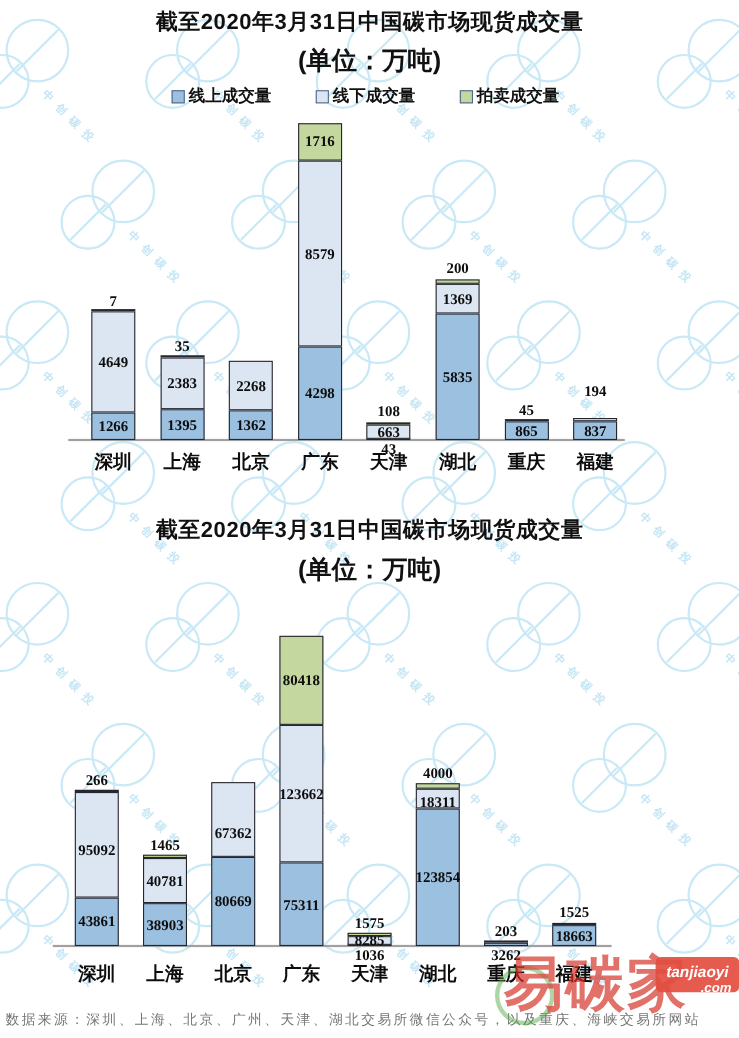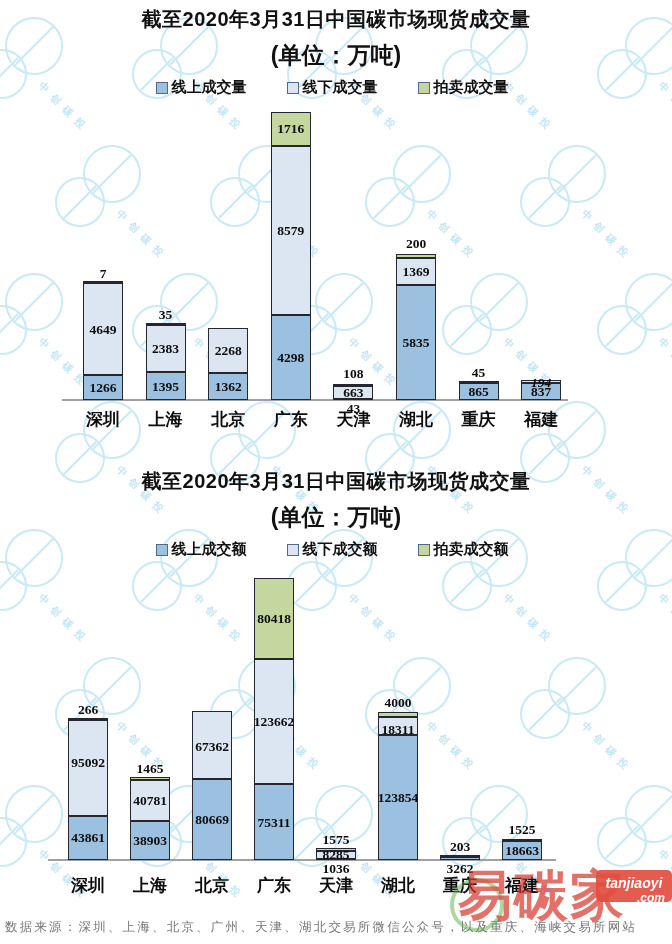--- a/index.html
+++ b/index.html
@@ -157,75 +157,61 @@
         <div class="bar-col" style="left: 458.6px; height: 17.9593px;">
           <div class="seg" style="bottom: 0px; height: 17.0712px; background: rgb(156, 192, 224);"></div>
           <div class="num" style="bottom: 1.5356px;">865</div>
           <div class="seg" style="bottom: 17.0712px; height: 2.2px; background: rgb(220, 229, 242);"></div>
           <div class="num" style="bottom: 20.9593px;">45</div>
         </div>
         <div class="bar-col" style="left: 521.2px; height: 20.3473px;">
           <div class="seg" style="bottom: 0px; height: 16.5186px; background: rgb(156, 192, 224);"></div>
           <div class="num" style="bottom: 1.2593px;">837</div>
           <div class="seg" style="bottom: 16.5186px; height: 3.82868px; background: rgb(220, 229, 242);"></div>
-          <div class="num" style="bottom: 11px; font-style: italic;">194</div>
+          <div class="num" style="bottom: 38px;">194</div>
         </div>
       </div>
     <div class="cats-layer">
         <div class="cat" style="left: 103px; top: 408px;">深圳</div>
         <div class="cat" style="left: 165.6px; top: 408px;">上海</div>
         <div class="cat" style="left: 228.2px; top: 408px;">北京</div>
         <div class="cat" style="left: 290.8px; top: 408px;">广东</div>
         <div class="cat" style="left: 353.4px; top: 408px;">天津</div>
         <div class="cat" style="left: 416px; top: 408px;">湖北</div>
         <div class="cat" style="left: 478.6px; top: 408px;">重庆</div>
         <div class="cat" style="left: 541.2px; top: 408px;">福建</div>
       </div>
   </section>
 
   <section class="chart-section" id="chart-1" style="top:462px;height:458px;">
     <div class="chart-title" style="top:6px;">截至2020年3月31日中国碳市场现货成交量</div>
     <div class="chart-subtitle" style="top:40px;">(单位：万吨)</div>
-    <div class="legend" style="top:78px;">
-        <span class="legend-item">
-          <span class="legend-swatch" style="background: rgb(156, 192, 224);"></span>
-          <span class="legend-label">线上成交额</span>
-        </span>
-        <span class="legend-item">
-          <span class="legend-swatch" style="background: rgb(220, 229, 242);"></span>
-          <span class="legend-label">线下成交额</span>
-        </span>
-        <span class="legend-item">
-          <span class="legend-swatch" style="background: rgb(196, 215, 158);"></span>
-          <span class="legend-label">拍卖成交额</span>
-        </span>
-      </div>
     <div class="plot" style="top:98px;">
         <div class="axis" style="left: 48px; width: 508px;"></div>
         <div class="bar-col" style="left: 68px; height: 140.519px;">
           <div class="seg" style="bottom: 0px; height: 44.2706px; background: rgb(156, 192, 224);"></div>
           <div class="num" style="bottom: 15.1353px;">43861</div>
           <div class="seg" style="bottom: 44.2706px; height: 95.98px; background: rgb(220, 229, 242);"></div>
-          <div class="num" style="bottom: 91px;">95092</div>
+          <div class="num" style="bottom: 81px;">95092</div>
           <div class="seg" style="bottom: 140.251px; height: 2.2px; background: rgb(196, 215, 158);"></div>
           <div class="num" style="bottom: 143.519px;">266</div>
         </div>
         <div class="bar-col" style="left: 130px; height: 81.9068px;">
           <div class="seg" style="bottom: 0px; height: 39.2663px; background: rgb(156, 192, 224);"></div>
           <div class="num" style="bottom: 12.6331px;">38903</div>
           <div class="seg" style="bottom: 39.2663px; height: 41.1618px; background: rgb(220, 229, 242);"></div>
           <div class="num" style="bottom: 52.8472px;">40781</div>
           <div class="seg" style="bottom: 80.4281px; height: 2.2px; background: rgb(196, 215, 158);"></div>
           <div class="num" style="bottom: 84.9068px;">1465</div>
         </div>
         <div class="bar-col" style="left: 192px; height: 149.413px;">
           <div class="seg" style="bottom: 0px; height: 81.4223px; background: rgb(156, 192, 224);"></div>
           <div class="num" style="bottom: 33.7112px;">80669</div>
           <div class="seg" style="bottom: 81.4223px; height: 67.991px; background: rgb(220, 229, 242);"></div>
-          <div class="num" style="bottom: 107px;">67362</div>
+          <div class="num" style="bottom: 96px;">67362</div>
         </div>
         <div class="bar-col" style="left: 254px; height: 282px;">
           <div class="seg" style="bottom: 0px; height: 76.0143px; background: rgb(156, 192, 224);"></div>
           <div class="num" style="bottom: 31.0071px;">75311</div>
           <div class="seg" style="bottom: 76.0143px; height: 124.817px; background: rgb(220, 229, 242);"></div>
           <div class="num" style="bottom: 131.423px;">123662</div>
           <div class="seg" style="bottom: 200.831px; height: 81.169px; background: rgb(196, 215, 158);"></div>
           <div class="num" style="bottom: 234.416px;">80418</div>
         </div>
         <div class="bar-col" style="left: 316px; height: 10.9977px;">

